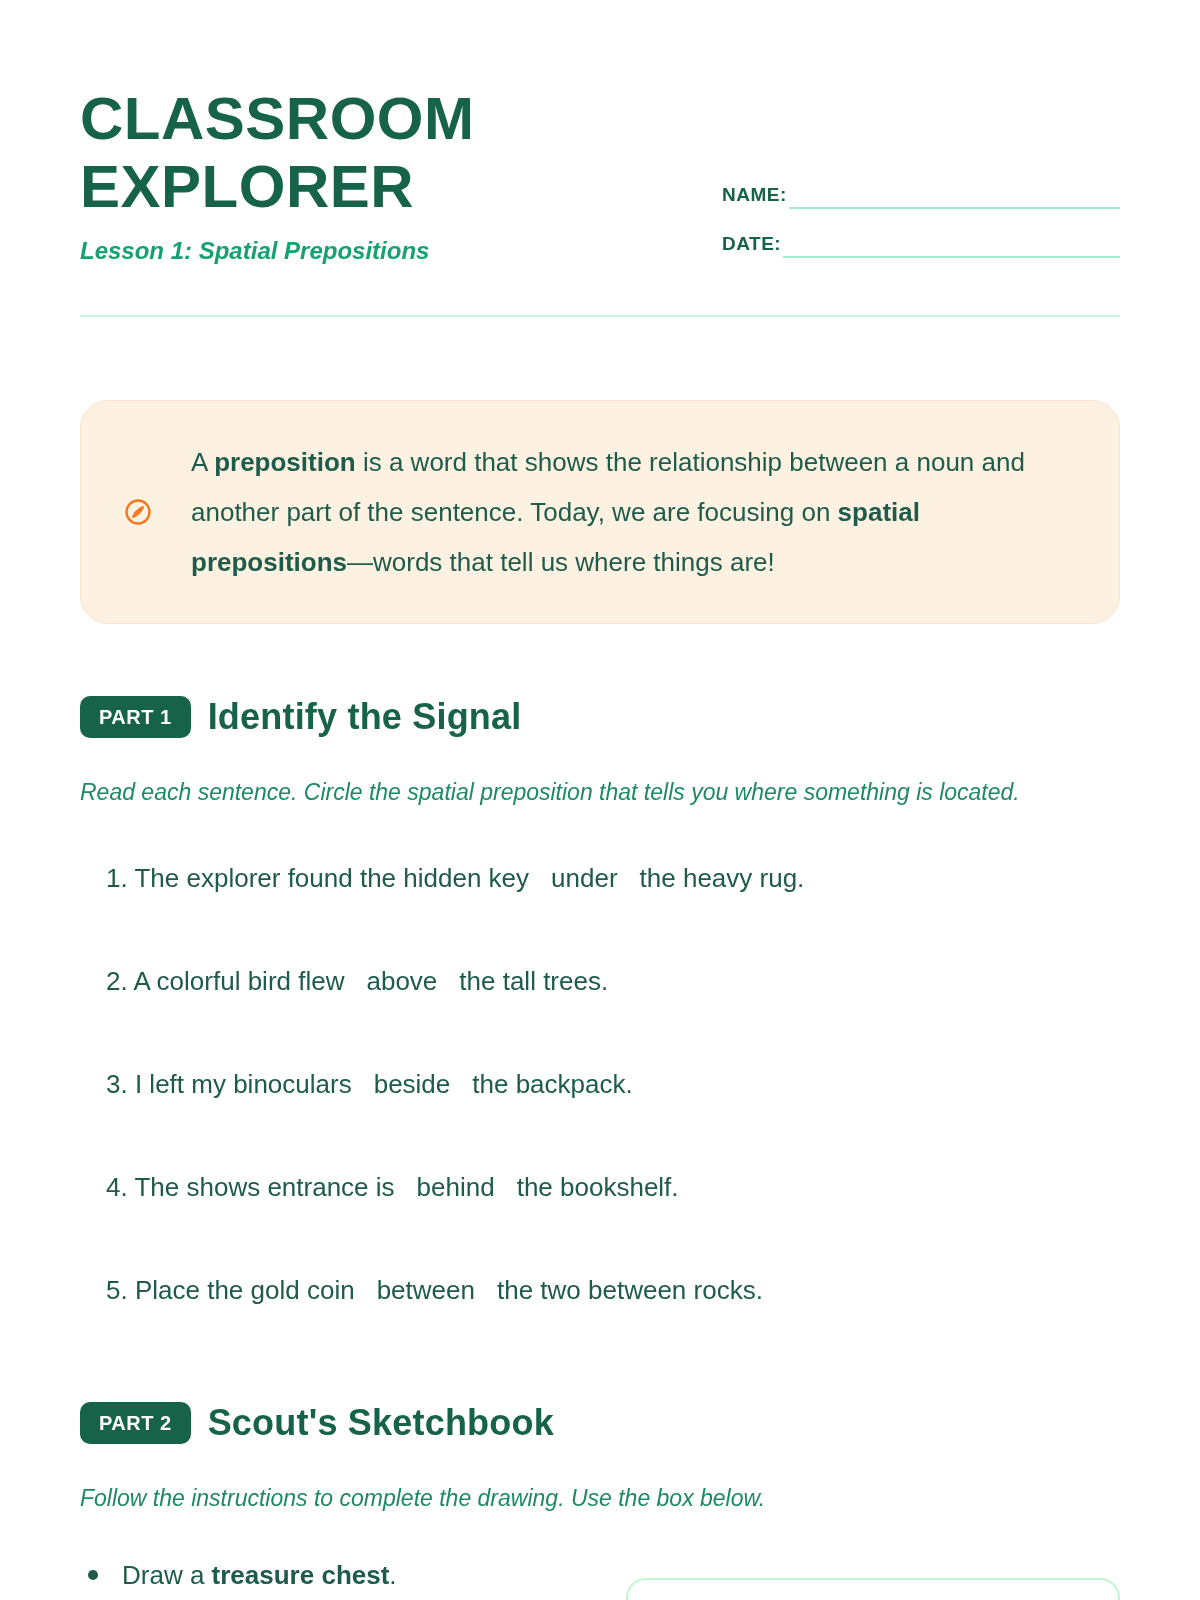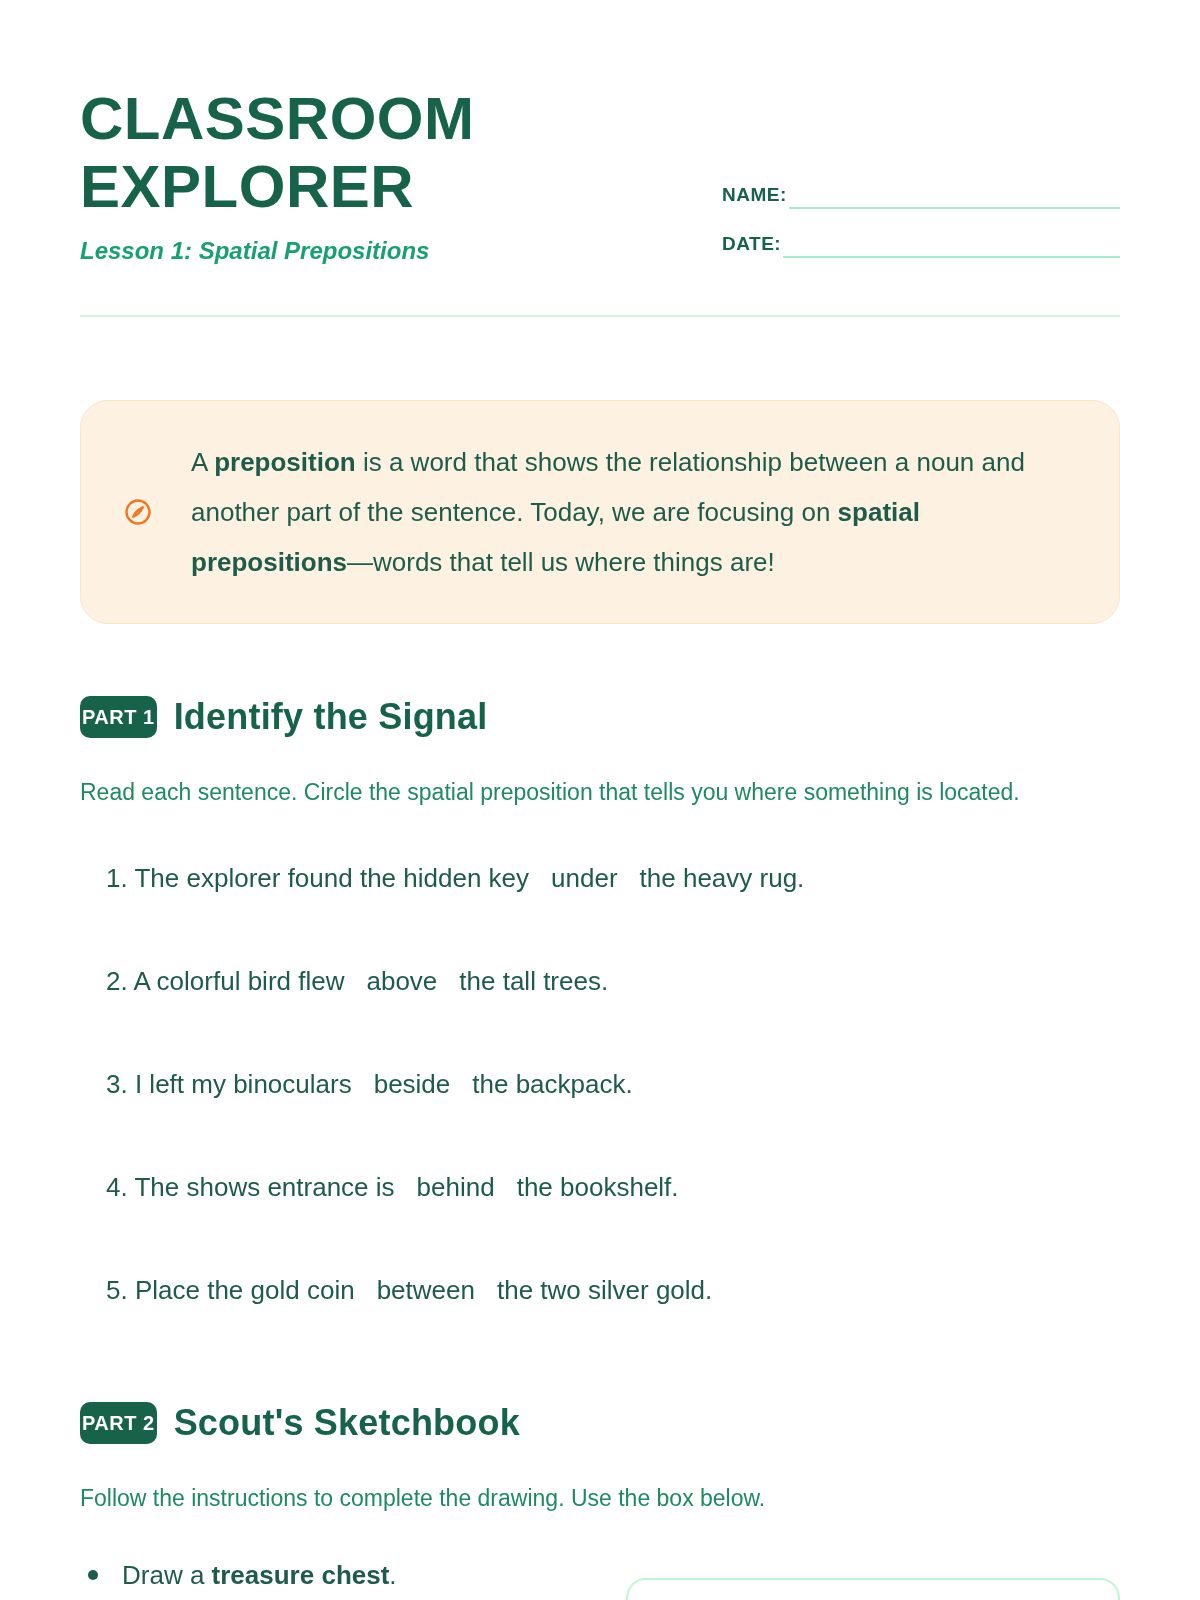--- a/index.html
+++ b/index.html
@@ -53,25 +53,25 @@
     font-size:26px;line-height:50px;color:var(--body);width:852px;
   }
   .info-text b{font-weight:bold;}
 
   
   .part-heading{display:flex;align-items:center;gap:17px;}
   .p1{margin-top:72px;}
   .p2{margin-top:88px;}
   .part-badge{
     background:var(--dark);color:#ffffff;font-size:20px;font-weight:bold;
-    letter-spacing:.5px;padding:10px 2px;border-radius:10px;line-height:22px;
+    letter-spacing:.5px;padding:10px 19px;border-radius:10px;line-height:22px;
   }
   .part-title{font-size:36px;font-weight:bold;color:var(--dark);letter-spacing:.2px;}
   .instructions{
-    margin-top:34px;font-size:23px;color:var(--instr);
+    margin-top:34px;font-size:23px;font-style:italic;color:var(--instr);
     line-height:40px;max-width:1010px;
   }
 
   
   .sentences{margin-top:42px;list-style:none;padding-left:26px;}
   .sentence{
     font-size:26px;color:var(--body);line-height:30px;margin-bottom:55px;
     white-space:nowrap;
   }
   .prep{margin:9px 22px;display:inline-block;}
@@ -135,21 +135,21 @@
     <span class="part-badge">PART 1</span>
     <h2 class="part-title">Identify the Signal</h2>
   </div>
   <p class="instructions">Read each sentence. Circle the spatial preposition that tells you where something is located.</p>
 
   <ol class="sentences">
     <li class="sentence"><span>1.</span> <span>The explorer found the hidden key</span><span class="prep">under</span><span>the heavy rug.</span></li>
     <li class="sentence"><span>2.</span> <span>A colorful bird flew</span><span class="prep">above</span><span>the tall trees.</span></li>
     <li class="sentence"><span>3.</span> <span>I left my binoculars</span><span class="prep">beside</span><span>the backpack.</span></li>
     <li class="sentence"><span>4.</span> <span>The shows entrance is</span><span class="prep">behind</span><span>the bookshelf.</span></li>
-    <li class="sentence"><span>5.</span> <span>Place the gold coin</span><span class="prep">between</span><span>the two silver gold.</span></li>
+    <li class="sentence"><span>5.</span> <span>Place the gold coin</span><span class="prep">between</span><span>the two between rocks.</span></li>
   </ol>
 
   <div class="part-heading p2">
     <span class="part-badge">PART 2</span>
     <h2 class="part-title">Scout's Sketchbook</h2>
   </div>
   <p class="instructions">Follow the instructions to complete the drawing. Use the box below.</p>
 
   <div class="sketch-row">
     <ul class="bullets">

